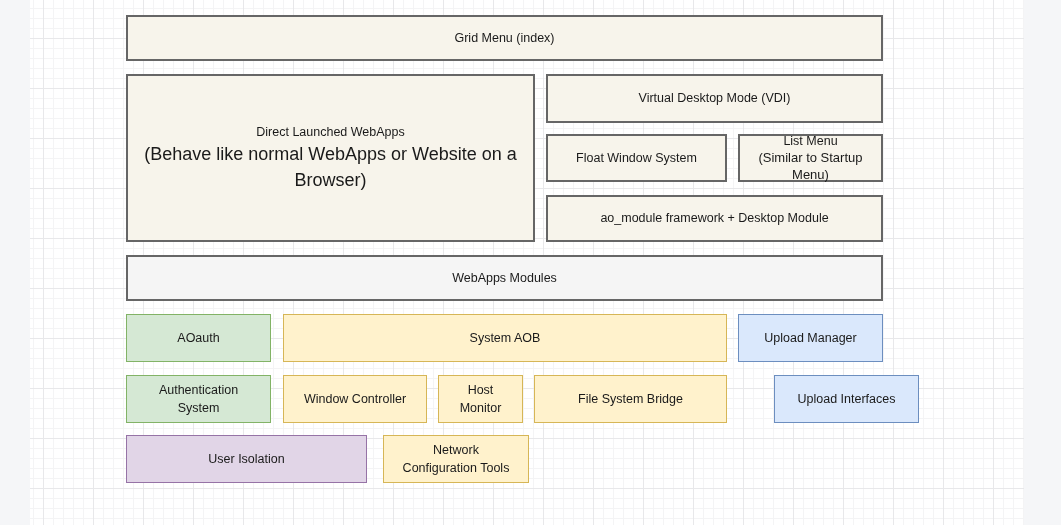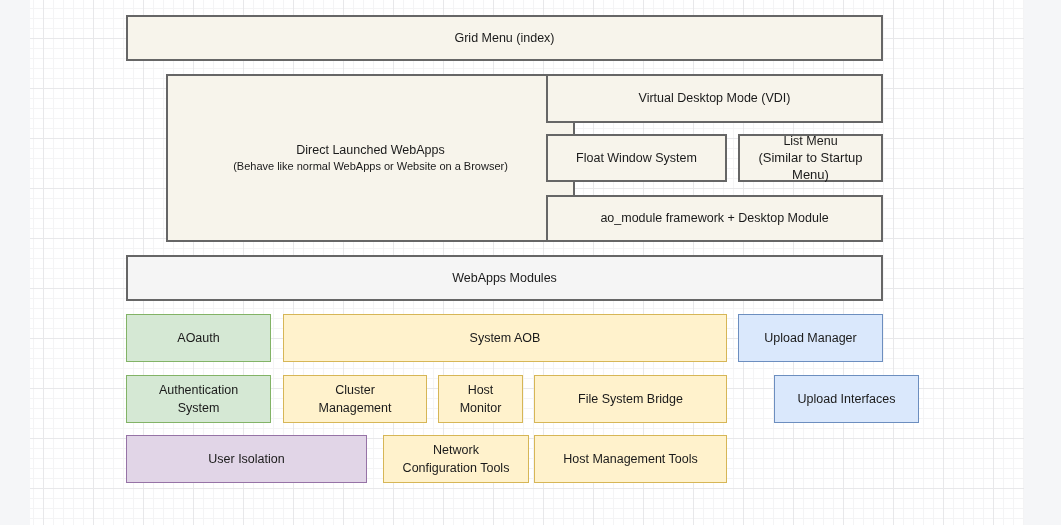--- a/index.html
+++ b/index.html
@@ -33,40 +33,40 @@
     display: flex;
     flex-direction: column;
     align-items: center;
     justify-content: center;
     text-align: center;
     font-size: 12.5px;
     line-height: 1.45;
     padding: 2px 13px;
   }
   .box .lbl { white-space: pre-line; }
-  .box .sub { font-size: 11px; }
+  .box .sub { font-size: 18px; }
   .box .sub.tiny { font-size: 13px; line-height: 1.3; }
   .cream  { background: var(--cream_fill, #f7f4eb); border: 2px solid var(--cream_stroke, #666666); }
   .gray   { background: var(--gray_fill, #f5f5f5);  border: 2px solid var(--gray_stroke, #666666); }
   .green  { background: var(--green_fill, #d5e8d4); border: 1.5px solid var(--green_stroke, #82b366); }
   .yellow { background: var(--yellow_fill, #fff2cc);border: 1.5px solid var(--yellow_stroke, #d6b656); }
   .blue   { background: var(--blue_fill, #dae8fc);  border: 1.5px solid var(--blue_stroke, #6c8ebf); }
   .purple { background: var(--purple_fill, #e1d5e7);border: 1.5px solid var(--purple_stroke, #9673a6); }
 </style>
 </head>
 <body>
 
 <div class="stage">
   <div class="canvas">
 
     <div class="box cream" style="left:96px; top:15px; width:757px; height:46px;">
       <div class="lbl">Grid Menu (index)</div>
     </div>
 
-    <div class="box cream" style="left:96px; top:74px; width:409px; height:168px;margin-left:40px;">
+    <div class="box cream" style="left:96px; top:74px; width:409px; height:168px;">
       <div class="lbl">Direct Launched WebApps</div>
       <div class="sub">(Behave like normal WebApps or Website on a Browser)</div>
     </div>
 
     <div class="box cream" style="left:516px; top:74px; width:337px; height:49px;">
       <div class="lbl">Virtual Desktop Mode (VDI)</div>
     </div>
 
     <div class="box cream" style="left:516px; top:134px; width:181px; height:48px;">
       <div class="lbl">Float Window System</div>
@@ -95,21 +95,21 @@
 
     <div class="box blue" style="left:708px; top:314px; width:145px; height:48px;">
       <div class="lbl">Upload Manager</div>
     </div>
 
     <div class="box green" style="left:96px; top:375px; width:145px; height:48px;">
       <div class="lbl">Authentication System</div>
     </div>
 
     <div class="box yellow" style="left:253px; top:375px; width:144px; height:48px;">
-      <div class="lbl">Cluster Management</div>
+      <div class="lbl">Window Controller</div>
     </div>
 
     <div class="box yellow" style="left:408px; top:375px; width:85px; height:48px;">
       <div class="lbl">Host Monitor</div>
     </div>
 
     <div class="box yellow" style="left:504px; top:375px; width:193px; height:48px;">
       <div class="lbl">File System Bridge</div>
     </div>
 
@@ -118,18 +118,15 @@
     </div>
 
     <div class="box purple" style="left:96px; top:435px; width:241px; height:48px;">
       <div class="lbl">User Isolation</div>
     </div>
 
     <div class="box yellow" style="left:353px; top:435px; width:146px; height:48px;">
       <div class="lbl">Network Configuration Tools</div>
     </div>
 
-    <div class="box yellow" style="left:504px; top:435px; width:193px; height:48px;">
-      <div class="lbl">Host Management Tools</div>
-    </div>
 
   </div>
 </div>
 
 </body></html>

